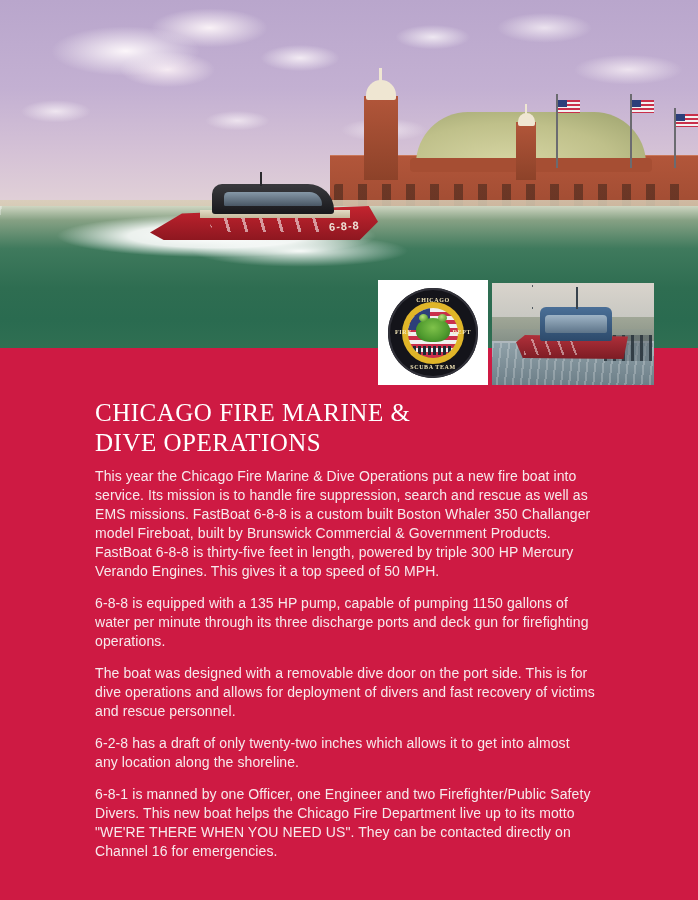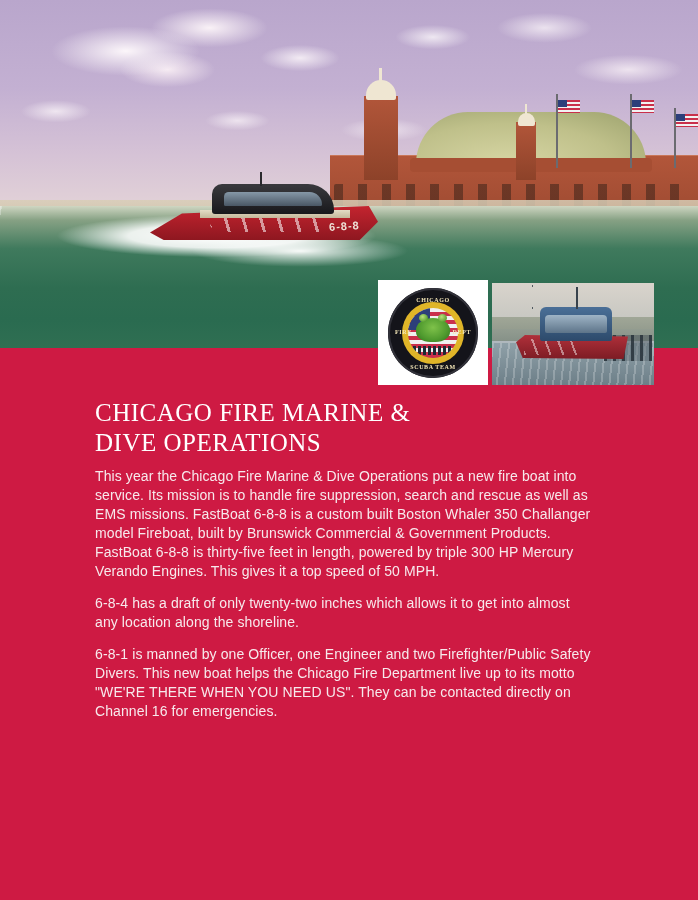--- a/index.html
+++ b/index.html
@@ -425,17 +425,19 @@
     <div class="ip-rig"></div>
     <div class="ip-mast"></div>
   </div>
 
   <div class="content">
     <h1 class="title">
       <span>CHICAGO FIRE MARINE &amp;</span><br>
       <span>DIVE OPERATIONS</span>
     </h1>
     <p class="para">This year the Chicago Fire Marine &amp; Dive Operations put a new fire boat into service. Its mission is to handle fire suppression, search and rescue as well as EMS missions. FastBoat 6-8-8 is a custom built Boston Whaler 350 Challanger model Fireboat, built by Brunswick Commercial &amp; Government Products. FastBoat 6-8-8 is thirty-five feet in length, powered by triple 300 HP Mercury Verando Engines. This gives it a top speed of 50 MPH.</p>
-    <p class="para">6-8-4 has a draft of only twenty-two inches which allows it to get into almost any location along the shoreline.</p>
+    <p class="para">6-8-8 is equipped with a 135 HP pump, capable of pumping 1150 gallons of water per minute through its three discharge ports and deck gun for firefighting operations.</p>
+    <p class="para">The boat was designed with a removable dive door on the port side. This is for dive operations and allows for deployment of divers and fast recovery of victims and rescue personnel.</p>
+    <p class="para">6-2-8 has a draft of only twenty-two inches which allows it to get into almost any location along the shoreline.</p>
     <p class="para">6-8-1 is manned by one Officer, one Engineer and two Firefighter/Public Safety Divers. This new boat helps the Chicago Fire Department live up to its motto "WE'RE THERE WHEN YOU NEED US". They can be contacted directly on Channel 16 for emergencies.</p>
   </div>
 
 </div>
 
 </body></html>

